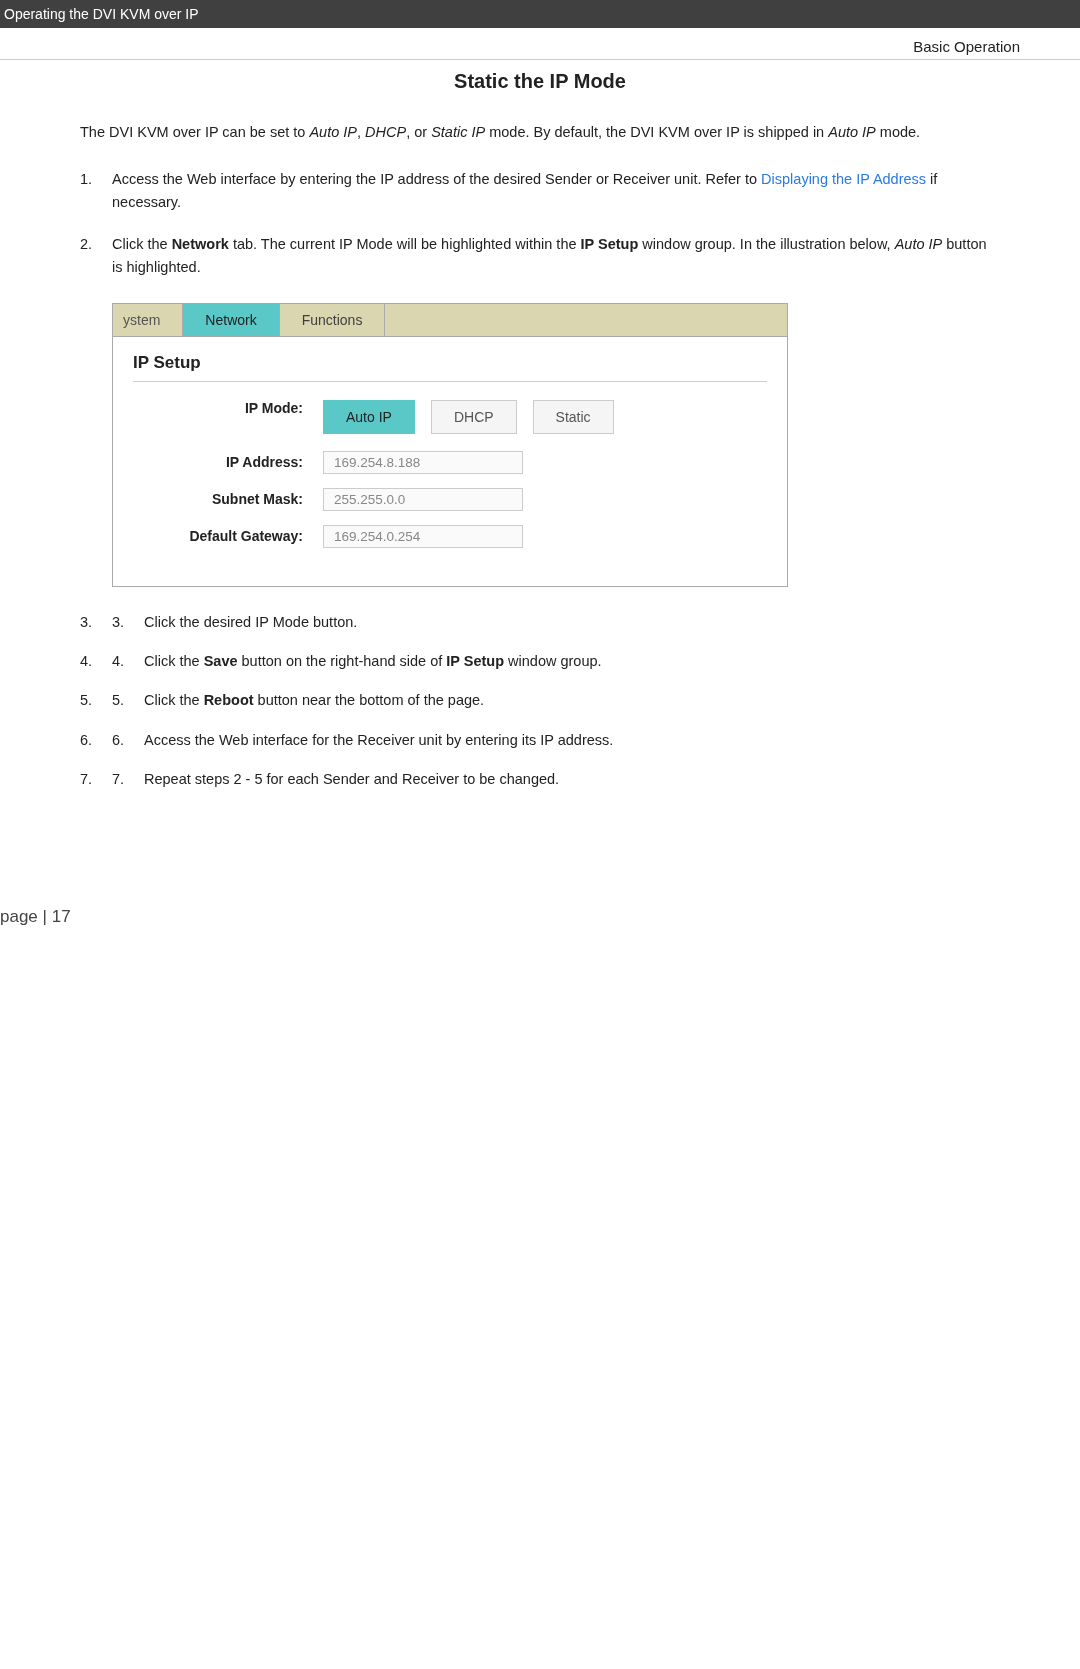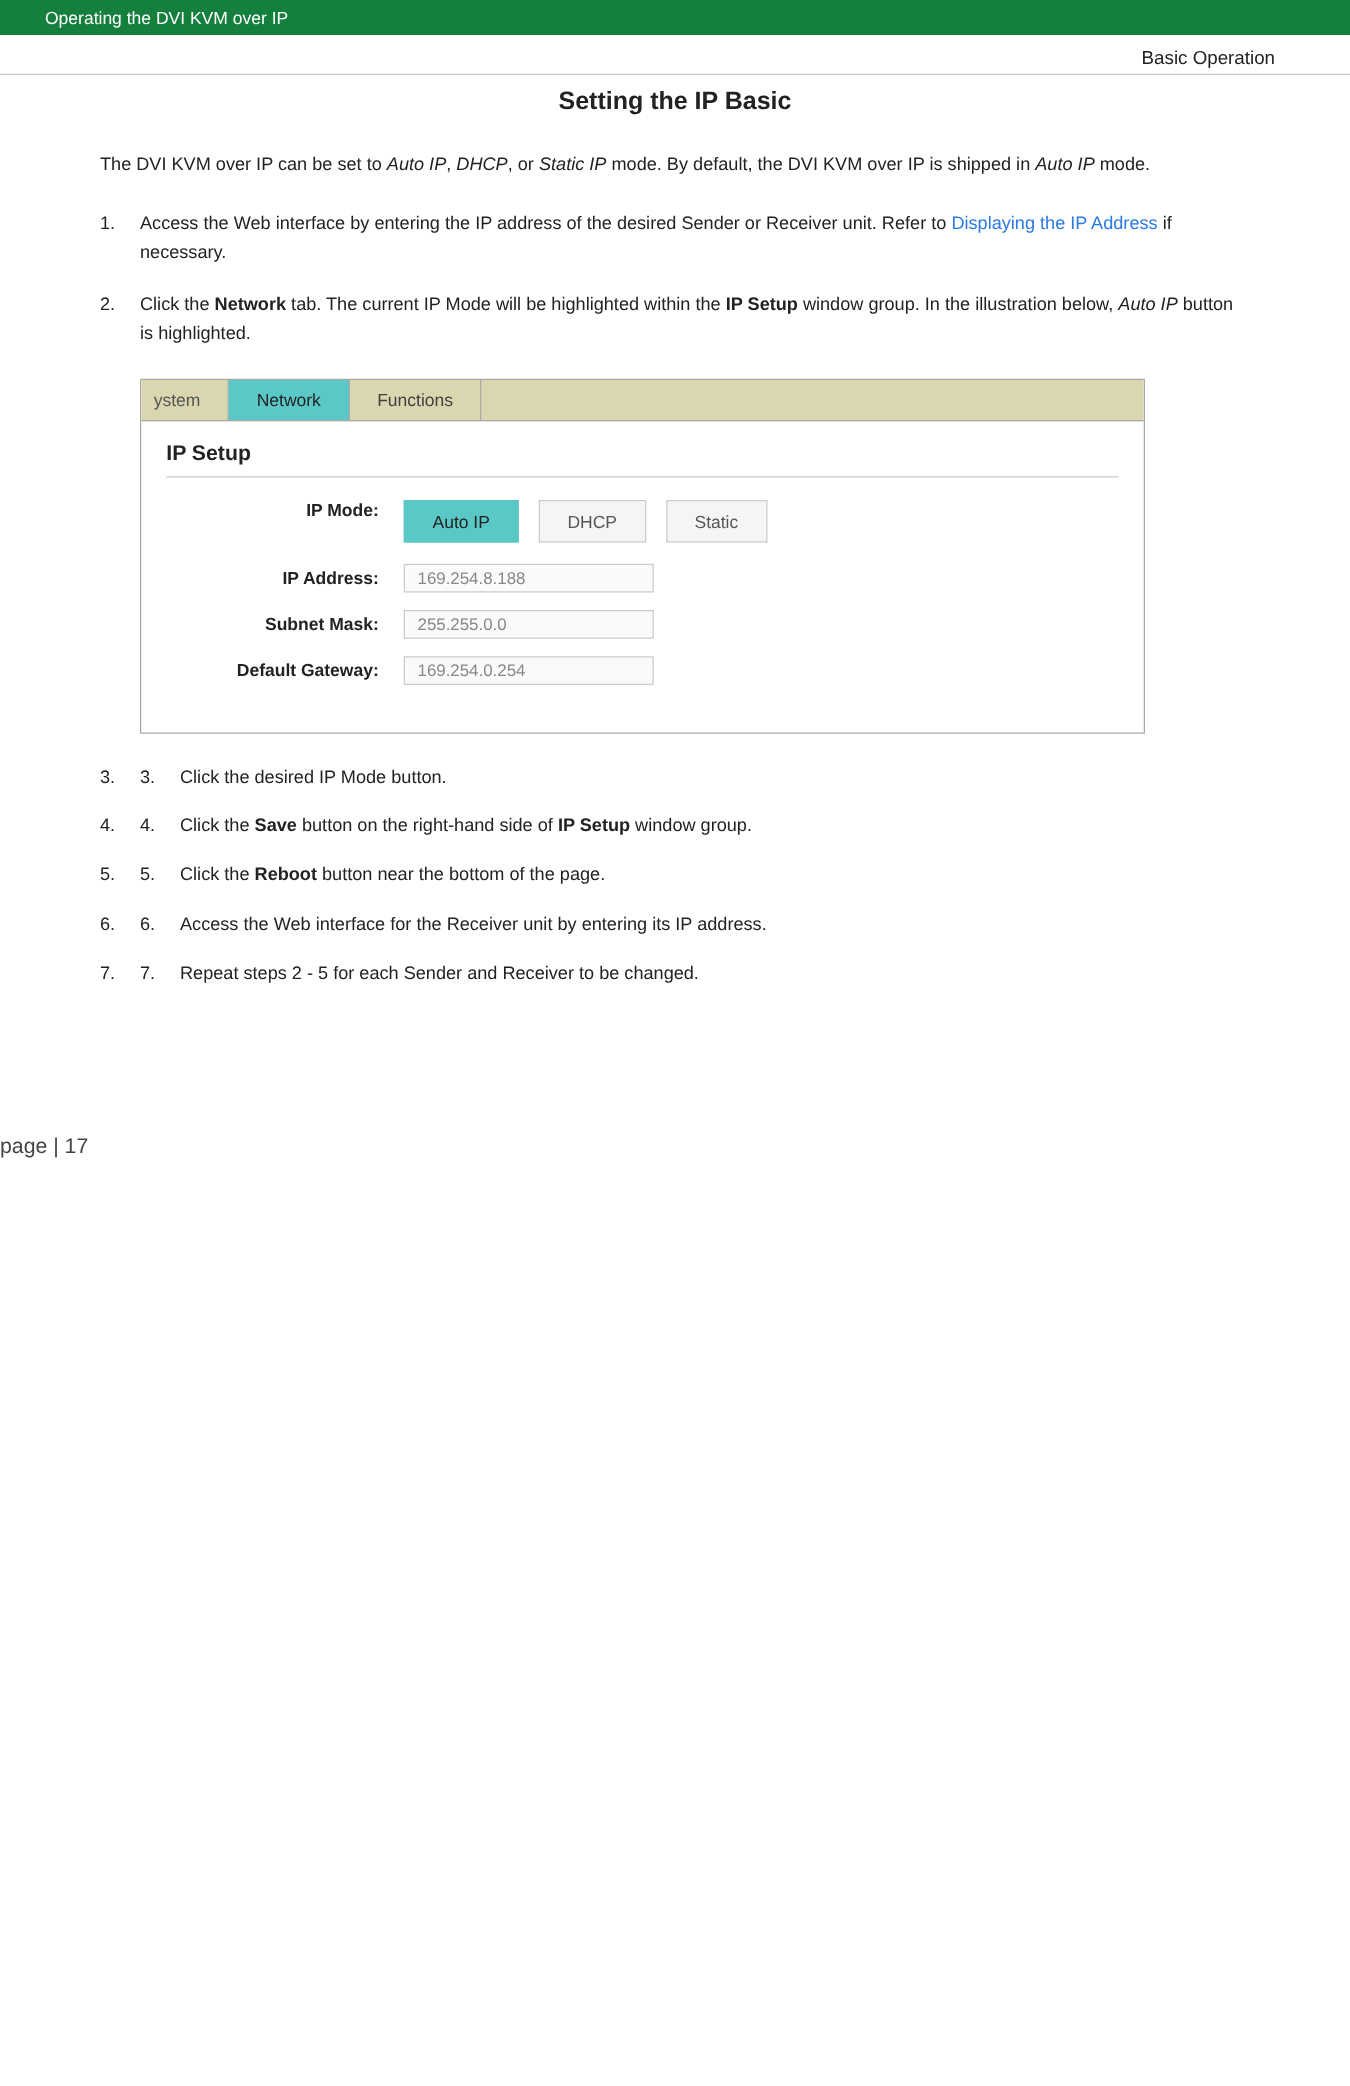--- a/index.html
+++ b/index.html
@@ -8,24 +8,24 @@
       width: 1080px;
       min-height: 1669px;
       background: #ffffff;
       font-family: Arial, Helvetica, sans-serif;
       font-size: 15px;
       color: #222;
       position: relative;
     }
 
     .top-bar {
-      background: #15803d;
+      background: #404040;
       color: #fff;
       font-size: 14px;
-      padding: 6px 36px;
+      padding: 6px 4px;
       font-style: italic;
     }
 
     .top-bar span {
       font-style: normal;
       font-size: 14px;
     }
 
     .basic-operation {
       text-align: right;
@@ -83,21 +83,21 @@
 
     .link-blue {
       color: #2a7ae2;
       text-decoration: none;
     }
 
     
     .ui-screenshot {
       border: 1px solid #aaa;
       margin: 10px 0 24px 32px;
-      width: 804px;
+      width: 676px;
       background: #fff;
       overflow: hidden;
     }
 
     .ui-tab-bar {
       background: #d9d6b0;
       display: flex;
       align-items: stretch;
       border-bottom: 1px solid #aaa;
     }
@@ -231,21 +231,21 @@
 </div>
 
 <div class="basic-operation">
   <span>Basic Operation</span>
 </div>
 
 <hr class="top-divider">
 
 <div class="page-content">
 
-  <div class="page-title">Setting the IP Basic</div>
+  <div class="page-title">Static the IP Mode</div>
 
   <p class="intro-text">
     <span>The DVI KVM over IP can be set to </span><em>Auto IP</em><span>, </span><em>DHCP</em><span>, or </span><em>Static IP</em><span> mode.  By default, the DVI KVM over IP is shipped in </span><em>Auto IP</em><span> mode.</span>
   </p>
 
   <ol class="steps">
     <li>
       <span class="step-text">
         Access the Web interface by entering the IP address of the desired Sender or Receiver unit.  Refer to <a class="link-blue" href="#">Displaying the IP Address</a> if necessary.
       </span>

